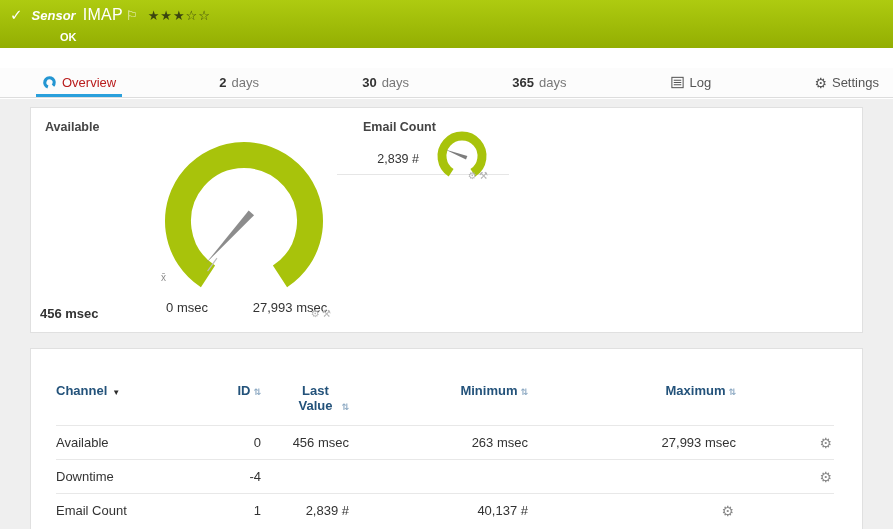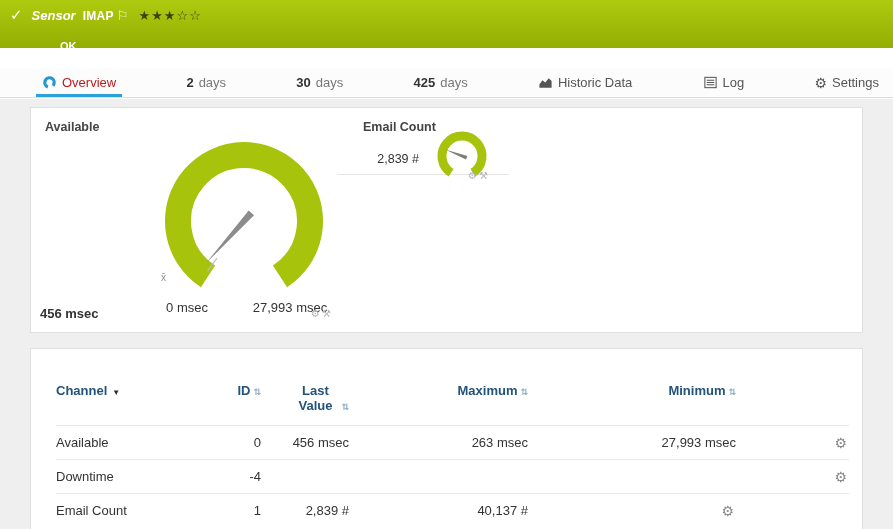--- a/index.html
+++ b/index.html
@@ -4,24 +4,24 @@
 <style>
   html,body{margin:0;padding:0;background:#fff;font-family:"Liberation Sans","DejaVu Sans",sans-serif;}
   .screen{position:relative;width:893px;height:529px;overflow:hidden;background:#fff;}
 
   
   .statusbar{position:absolute;left:0;top:0;width:100%;height:48px;
     background:linear-gradient(#aecb10,#93ae02);box-sizing:border-box;padding:6px 0 0 10px;}
   .title-row{display:flex;align-items:baseline;}
   .check-icon{color:#fff;font-size:15px;font-weight:bold;margin-right:9px;}
   .kind{color:#fff;font-style:italic;font-size:13px;font-weight:bold;margin-right:7px;}
-  .sensor-name{color:#fff;font-size:12px;font-weight:bold;letter-spacing:.3px;}
+  .sensor-name{color:#fff;font-size:16px;font-weight:normal;letter-spacing:.3px;}
   .flag-icon{color:#eef4cf;font-size:13px;margin:0 10px 0 3px;}
   .stars{font-size:13px;color:#3a4410;letter-spacing:1px;cursor:pointer;}
-  .status-ok{color:#fff;font-size:11px;font-weight:bold;margin:16px 0 0 50px;}
+  .status-ok{color:#fff;font-size:11px;font-weight:bold;margin:7px 0 0 50px;}
 
   
   .tabs{position:absolute;left:0;top:68px;right:0;height:30px;background:#fcfcfc;
     border-bottom:1px solid #ddd;display:flex;align-items:center;
     justify-content:space-between;padding:0 12px 0 40px;box-sizing:border-box;}
   .tab{position:relative;display:flex;align-items:center;gap:5px;height:100%;
     font-size:13px;color:#555;cursor:pointer;padding:0 2px;white-space:nowrap;}
   .tab .num{font-weight:bold;color:#333;}
   .tab .muted{color:#777;}
   .tab.active{color:#b91c1c;}
@@ -48,21 +48,21 @@
   .scale-min{left:126px;top:192px;width:60px;}
   .scale-max{left:216px;top:192px;width:86px;}
   .mean-marker{position:absolute;left:130px;top:164px;font-size:10px;color:#8d8d8d;}
   .mini-icons{position:absolute;color:#b5b5b5;font-size:10px;letter-spacing:2px;cursor:pointer;}
   .mi-avail{left:280px;top:200px;}
   .mi-email{left:437px;top:62px;}
   .email-divider{position:absolute;left:306px;top:66px;width:172px;border-bottom:1px solid #e6e6e6;}
 
   
   .thead,.trow{display:grid;grid-template-columns:140px 65px 88px 179px 208px 1fr;
-    margin-left:25px;margin-right:13px;align-items:center;}
+    margin-left:25px;margin-right:28px;align-items:center;}
   .thead{margin-top:34px;margin-bottom:12px;align-items:start;}
   .th{font-size:13px;font-weight:bold;color:#23527a;cursor:pointer;}
   .th.r{text-align:right;}
   .lv-wrap{display:inline-block;max-width:46px;text-align:center;}
   .sort-icon{font-size:9px;color:#8fabc4;margin-left:3px;}
   .desc-icon{font-size:8px;color:#2b2b2b;margin-left:5px;}
   .trow{height:33px;border-top:1px solid #e8e8e8;font-size:13px;color:#333;cursor:pointer;}
   .td.r{text-align:right;}
   .gearcell{text-align:right;padding-right:2px;}
   .rowgear{font-size:14px;color:#8a8a8a;cursor:pointer;}
@@ -96,30 +96,24 @@
       <span class="num">2</span>
       <span class="muted">days</span>
     </div>
 
     <div class="tab">
       <span class="num">30</span>
       <span class="muted">days</span>
     </div>
 
     <div class="tab">
-      <span class="num">425</span>
+      <span class="num">365</span>
       <span class="muted">days</span>
     </div>
 
-    <div class="tab">
-      <svg class="ticon" viewBox="0 0 16 16">
-        <path d="M1.5 13.5 v-3.5 l3.2-4.5 3 2.6 3.8-4.6 3 2.8 v7.2 z" fill="#555"></path>
-      </svg>
-      <span>Historic Data</span>
-    </div>
 
     <div class="tab">
       <svg class="ticon" viewBox="0 0 16 16">
         <rect x="2" y="2.5" width="12" height="11" fill="none" stroke="#555" stroke-width="1.1"></rect>
         <line x1="4" y1="5.6" x2="12" y2="5.6" stroke="#555" stroke-width="1.1"></line>
         <line x1="4" y1="8" x2="12" y2="8" stroke="#555" stroke-width="1.1"></line>
         <line x1="4" y1="10.4" x2="12" y2="10.4" stroke="#555" stroke-width="1.1"></line>
       </svg>
       <span>Log</span>
     </div>
@@ -170,24 +164,24 @@
         <div class="th">
           <span>Channel</span><span class="desc-icon">▼</span>
         </div>
         <div class="th r">
           <span>ID</span><span class="sort-icon">⇅</span>
         </div>
         <div class="th r">
           <span class="lv-wrap">Last Value</span><span class="sort-icon">⇅</span>
         </div>
         <div class="th r">
+          <span>Minimum</span><span class="sort-icon">⇅</span>
+        </div>
+        <div class="th r">
           <span>Maximum</span><span class="sort-icon">⇅</span>
-        </div>
-        <div class="th r">
-          <span>Minimum</span><span class="sort-icon">⇅</span>
         </div>
         <div class="th"></div>
       </div>
 
       <div class="trow">
         <div class="td">Available</div>
         <div class="td r">0</div>
         <div class="td r">456 msec</div>
         <div class="td r">263 msec</div>
         <div class="td r">27,993 msec</div>

